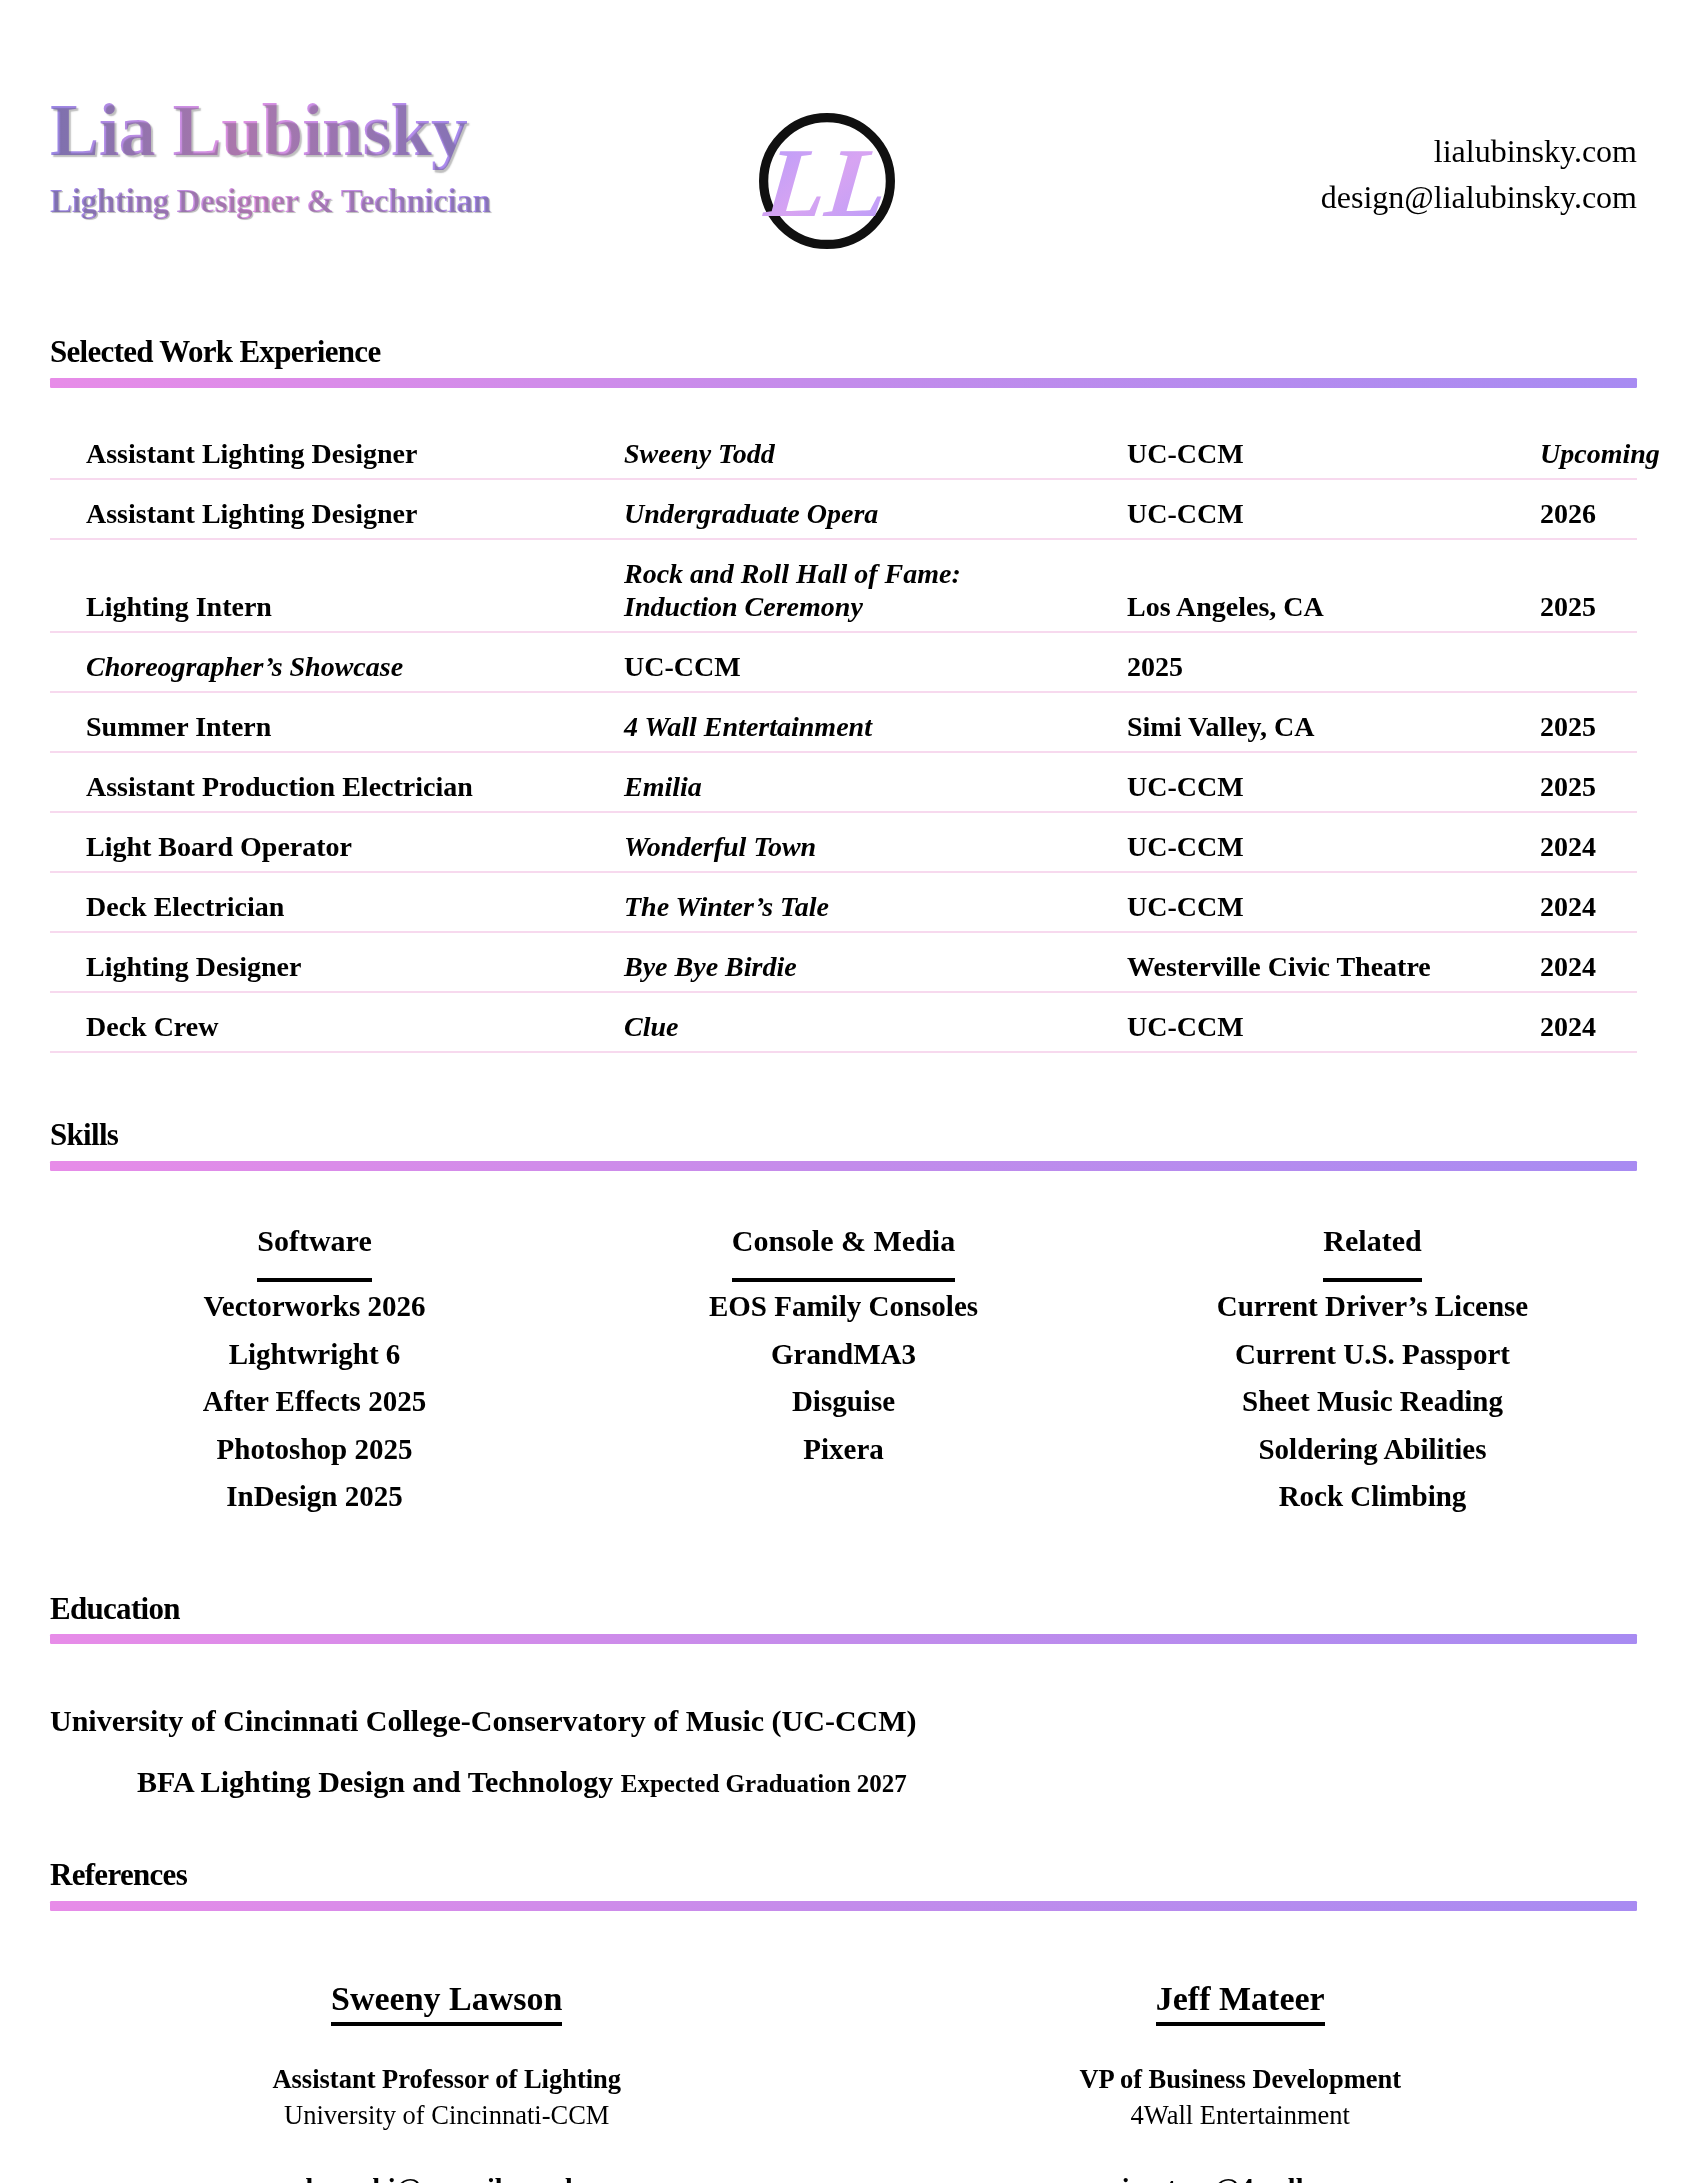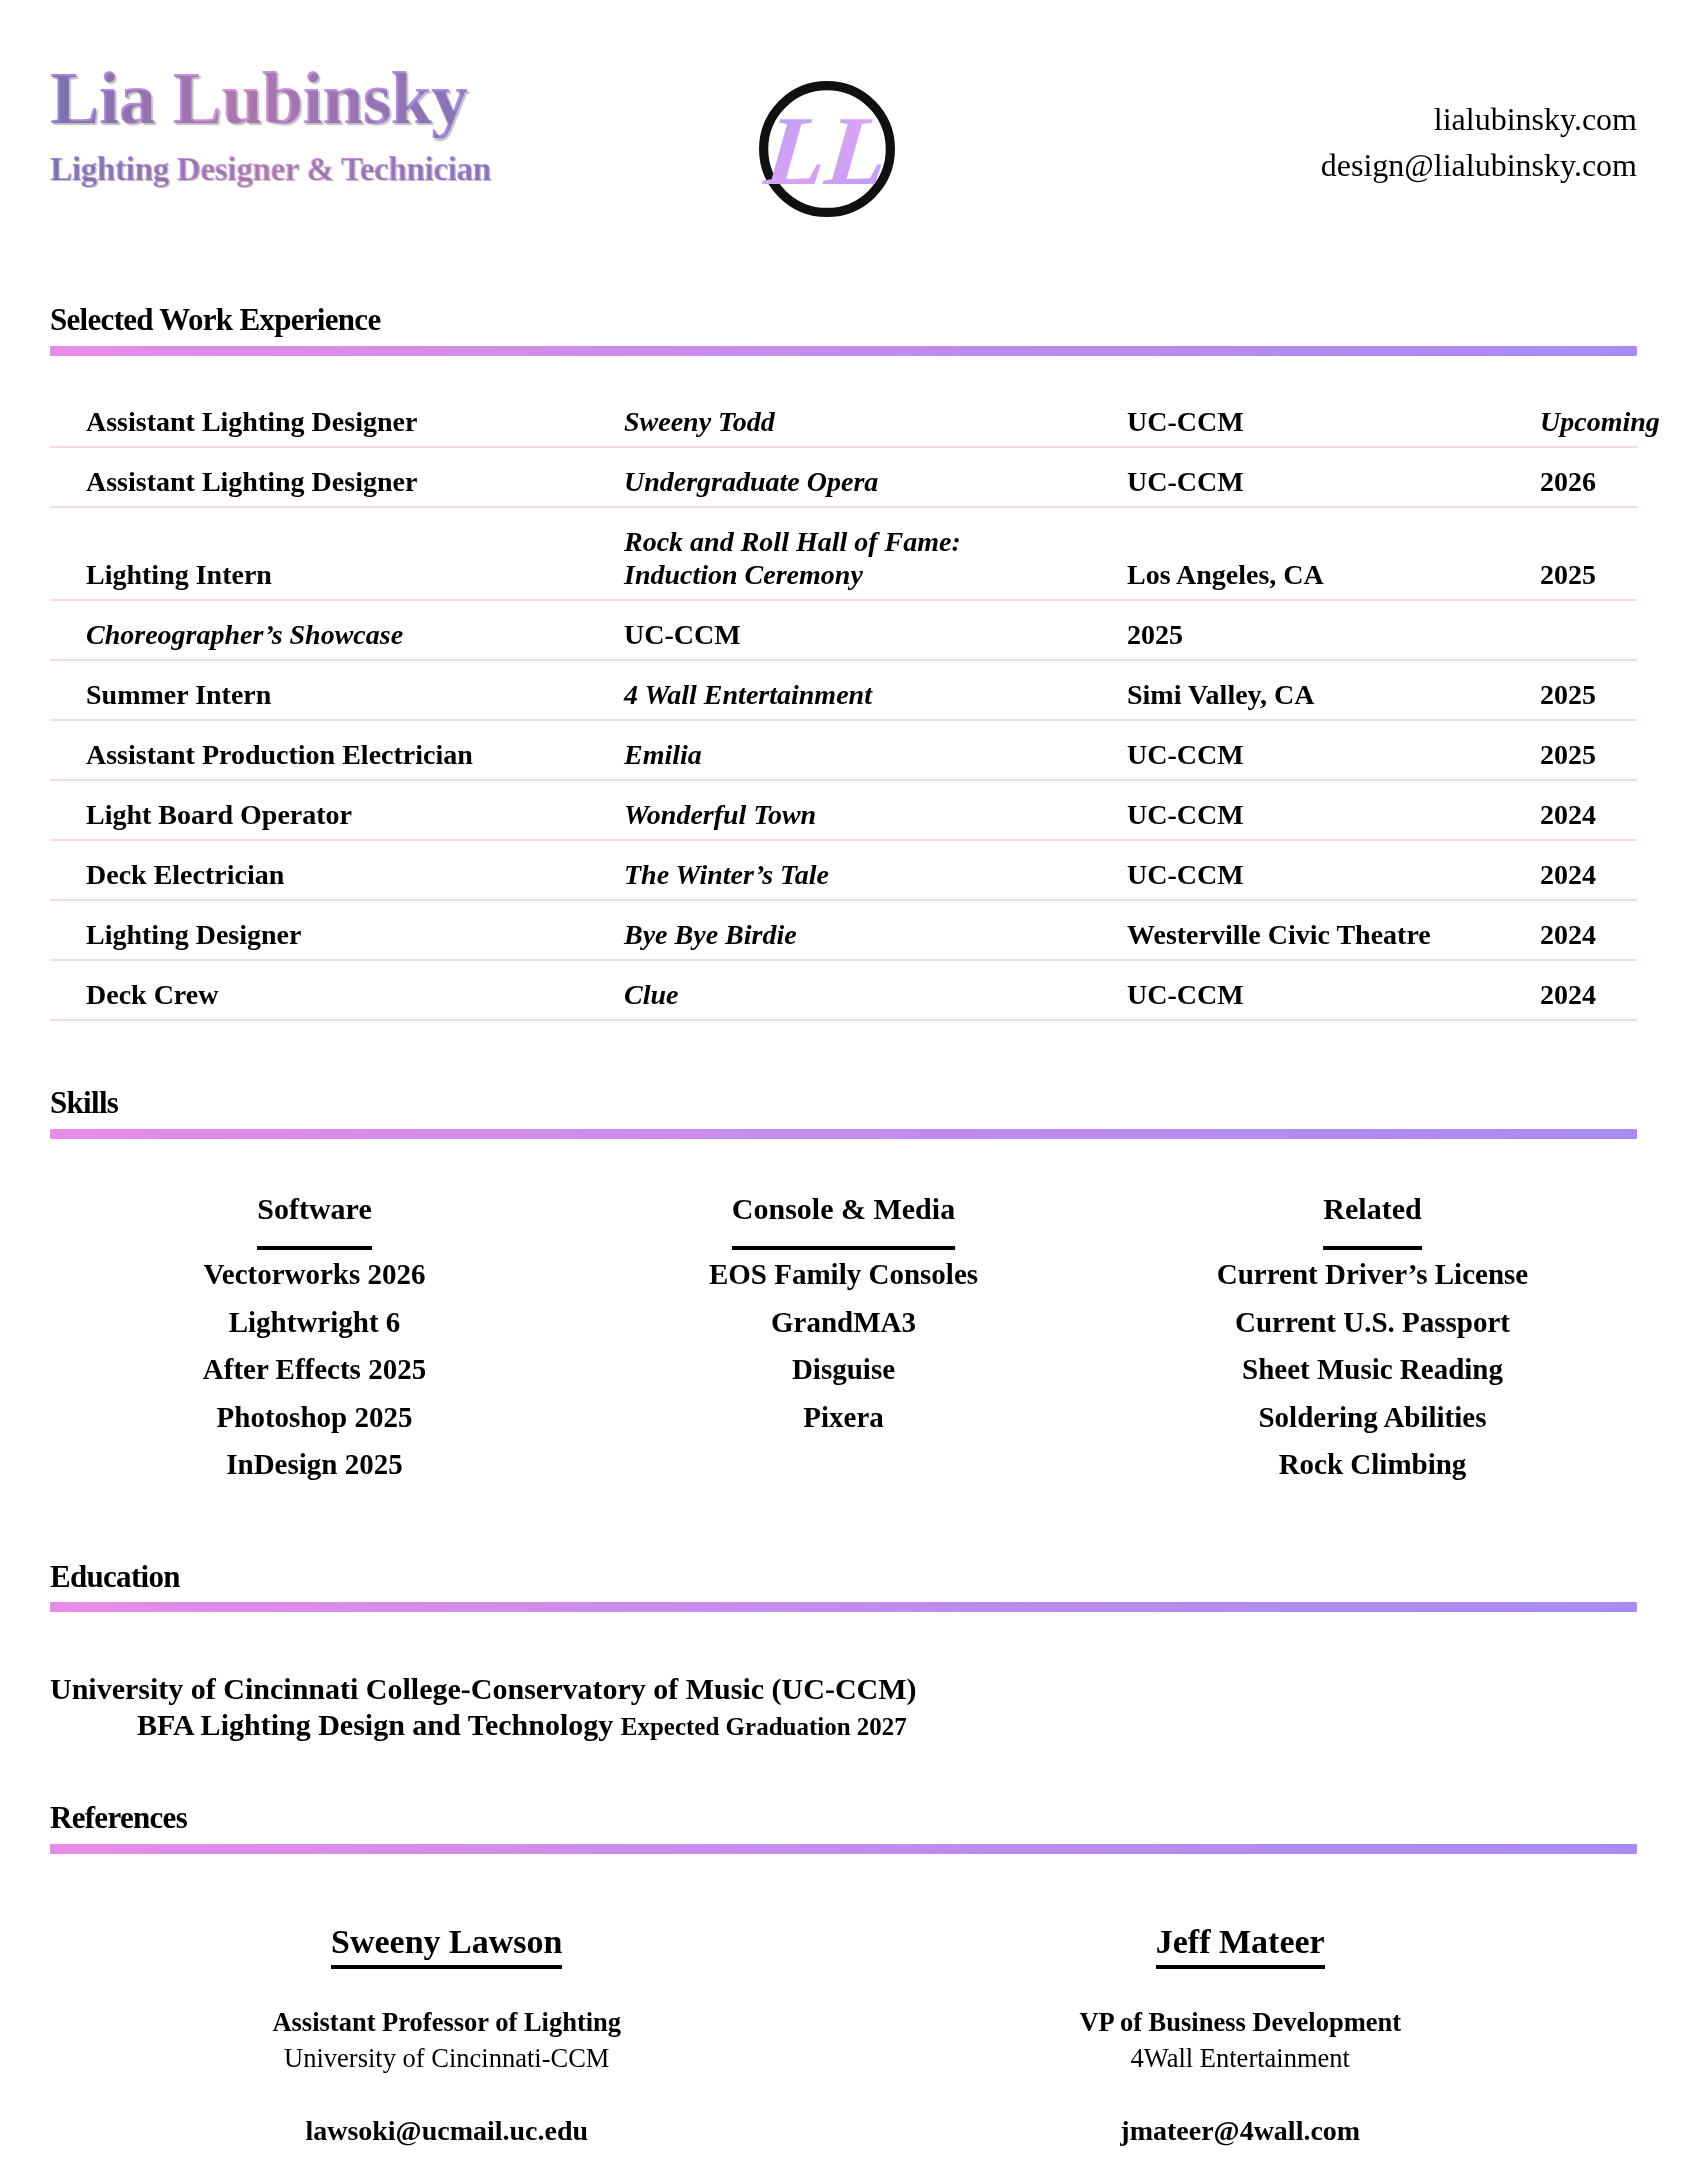--- a/index.html
+++ b/index.html
@@ -8,21 +8,21 @@
   .page {
     position: relative;
     width: 1687px;
     height: 2183px;
     background: #fff;
     padding: 0 50px;
     overflow: hidden;
   }
 
   
-  .header { display: flex; padding-top: 60px; }
+  .header { display: flex; padding-top: 92px; }
   .header-left { width: 668px; }
   .brand-name {
     font-size: 74px;
     font-weight: bold;
     line-height: 1.05;
     letter-spacing: -0.7px;
     background: linear-gradient(90deg, #9c88e6 0%, #e193e4 45%, #a88cf2 100%);
     -webkit-background-clip: text;
     background-clip: text;
     color: transparent;
@@ -87,21 +87,21 @@
     display: inline-block;
     border-bottom: 4px solid #000;
     padding-bottom: 20px;
     margin-bottom: 10px;
   }
   .skill-item { font-size: 29px; font-weight: bold; line-height: 1.0; margin-bottom: 18.5px; }
 
   
   .section-education { margin-top: 63px; }
   .edu-school { margin-top: 60px; font-size: 30px; font-weight: bold; }
-  .edu-degree-line { margin-top: 2px; padding-left: 87px; font-size: 30px; font-weight: bold; }
+  .edu-degree-line { margin-top: 27px; padding-left: 87px; font-size: 30px; font-weight: bold; }
   .edu-grad { font-size: 25px; font-weight: bold; }
 
   
   .section-references { margin-top: 60px; }
   .refs-grid {
     margin-top: 69px;
     display: grid;
     grid-template-columns: 1fr 1fr;
     text-align: center;
   }

